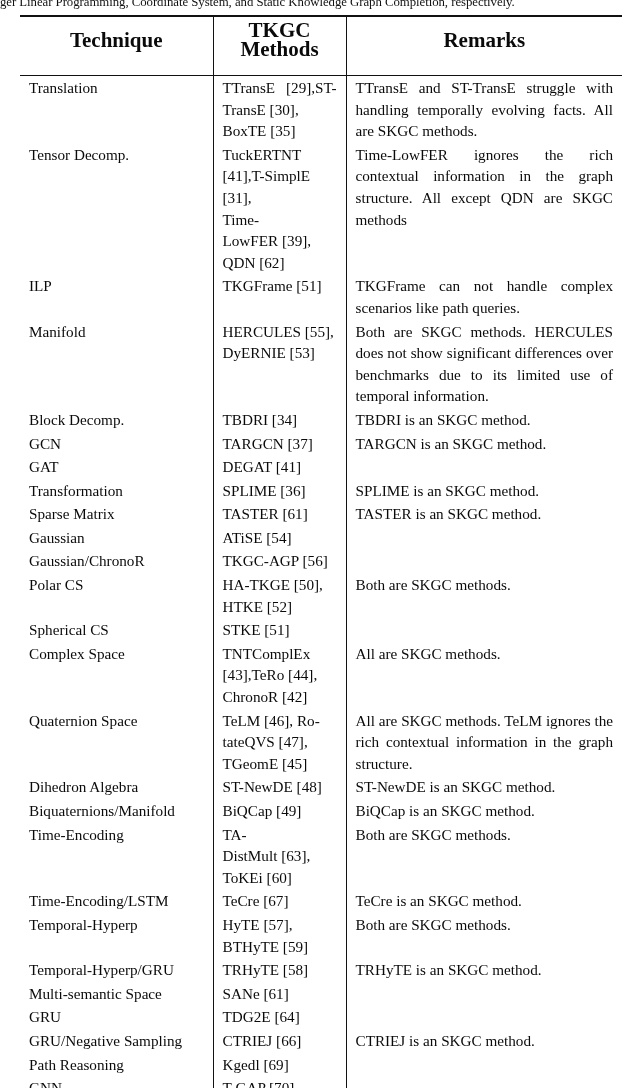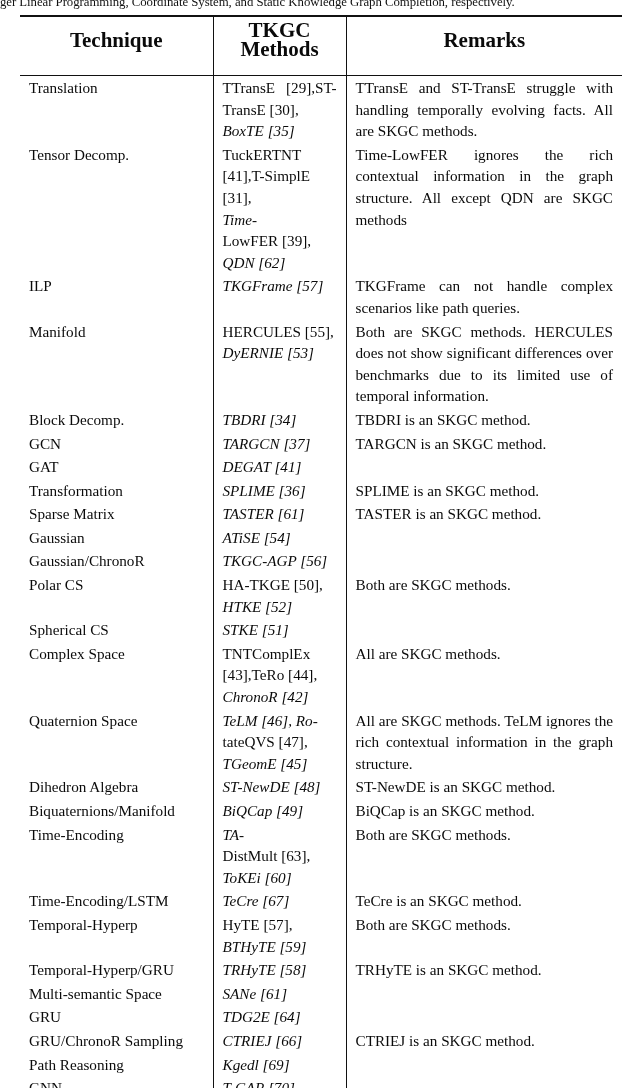--- a/index.html
+++ b/index.html
@@ -86,21 +86,20 @@
   }
   tbody td.td-meth {
     text-align: justify;
     text-align-last: left;
     border-left: 1.6px solid #111;
     word-spacing: 0px;
   }
   tbody td.td-meth > span.jlast {
     display: block;
     text-align: left;
-    font-style: italic;
   }
   tbody td.td-rem {
     text-align: justify;
     text-align-last: left;
     border-left: 1.6px solid #111;
     hyphens: manual;
   }
 </style>
 </head>
 <body>
@@ -130,21 +129,21 @@
             <td class="td-rem">TTransE and ST-TransE struggle with handling temporally evolving facts. All are SKGC methods.</td>
           </tr>
           <tr>
             <td class="td-tech">Tensor Decomp.</td>
             <td class="td-meth"><span class="jline">TuckERTNT [41],</span><span class="jline">T-SimplE [31],</span><span class="jlast">Time-</span><span class="jline">LowFER [39],</span><span class="jlast">QDN [62]</span></td>
             <td class="td-rem">Time-LowFER ignores the rich contextual information in the graph structure. All except QDN are SKGC methods</td>
           </tr>
           <tr>
             <td class="td-tech">ILP</td>
             <td class="td-meth">
-              <span class="jlast">TKGFrame [57]</span>
+              <span class="jlast">TKGFrame [51]</span>
             </td>
             <td class="td-rem">TKGFrame can not handle complex scenarios like path queries.</td>
           </tr>
           <tr>
             <td class="td-tech">Manifold</td>
             <td class="td-meth"><span class="jline">HERCULES [55],</span><span class="jlast">DyERNIE [53]</span></td>
             <td class="td-rem">Both are SKGC methods. HERCULES does not show significant differences over benchmarks due to its limited use of temporal information.</td>
           </tr>
           <tr>
             <td class="td-tech">Block Decomp.</td>
@@ -263,21 +262,21 @@
             <td class="td-rem"></td>
           </tr>
           <tr>
             <td class="td-tech">GRU</td>
             <td class="td-meth">
               <span class="jlast">TDG2E [64]</span>
             </td>
             <td class="td-rem"></td>
           </tr>
           <tr>
-            <td class="td-tech">GRU/ChronoR Sampling</td>
+            <td class="td-tech">GRU/Negative Sampling</td>
             <td class="td-meth">
               <span class="jlast">CTRIEJ [66]</span>
             </td>
             <td class="td-rem">CTRIEJ is an SKGC method.</td>
           </tr>
           <tr>
             <td class="td-tech">Path Reasoning</td>
             <td class="td-meth">
               <span class="jlast">Kgedl [69]</span>
             </td>

